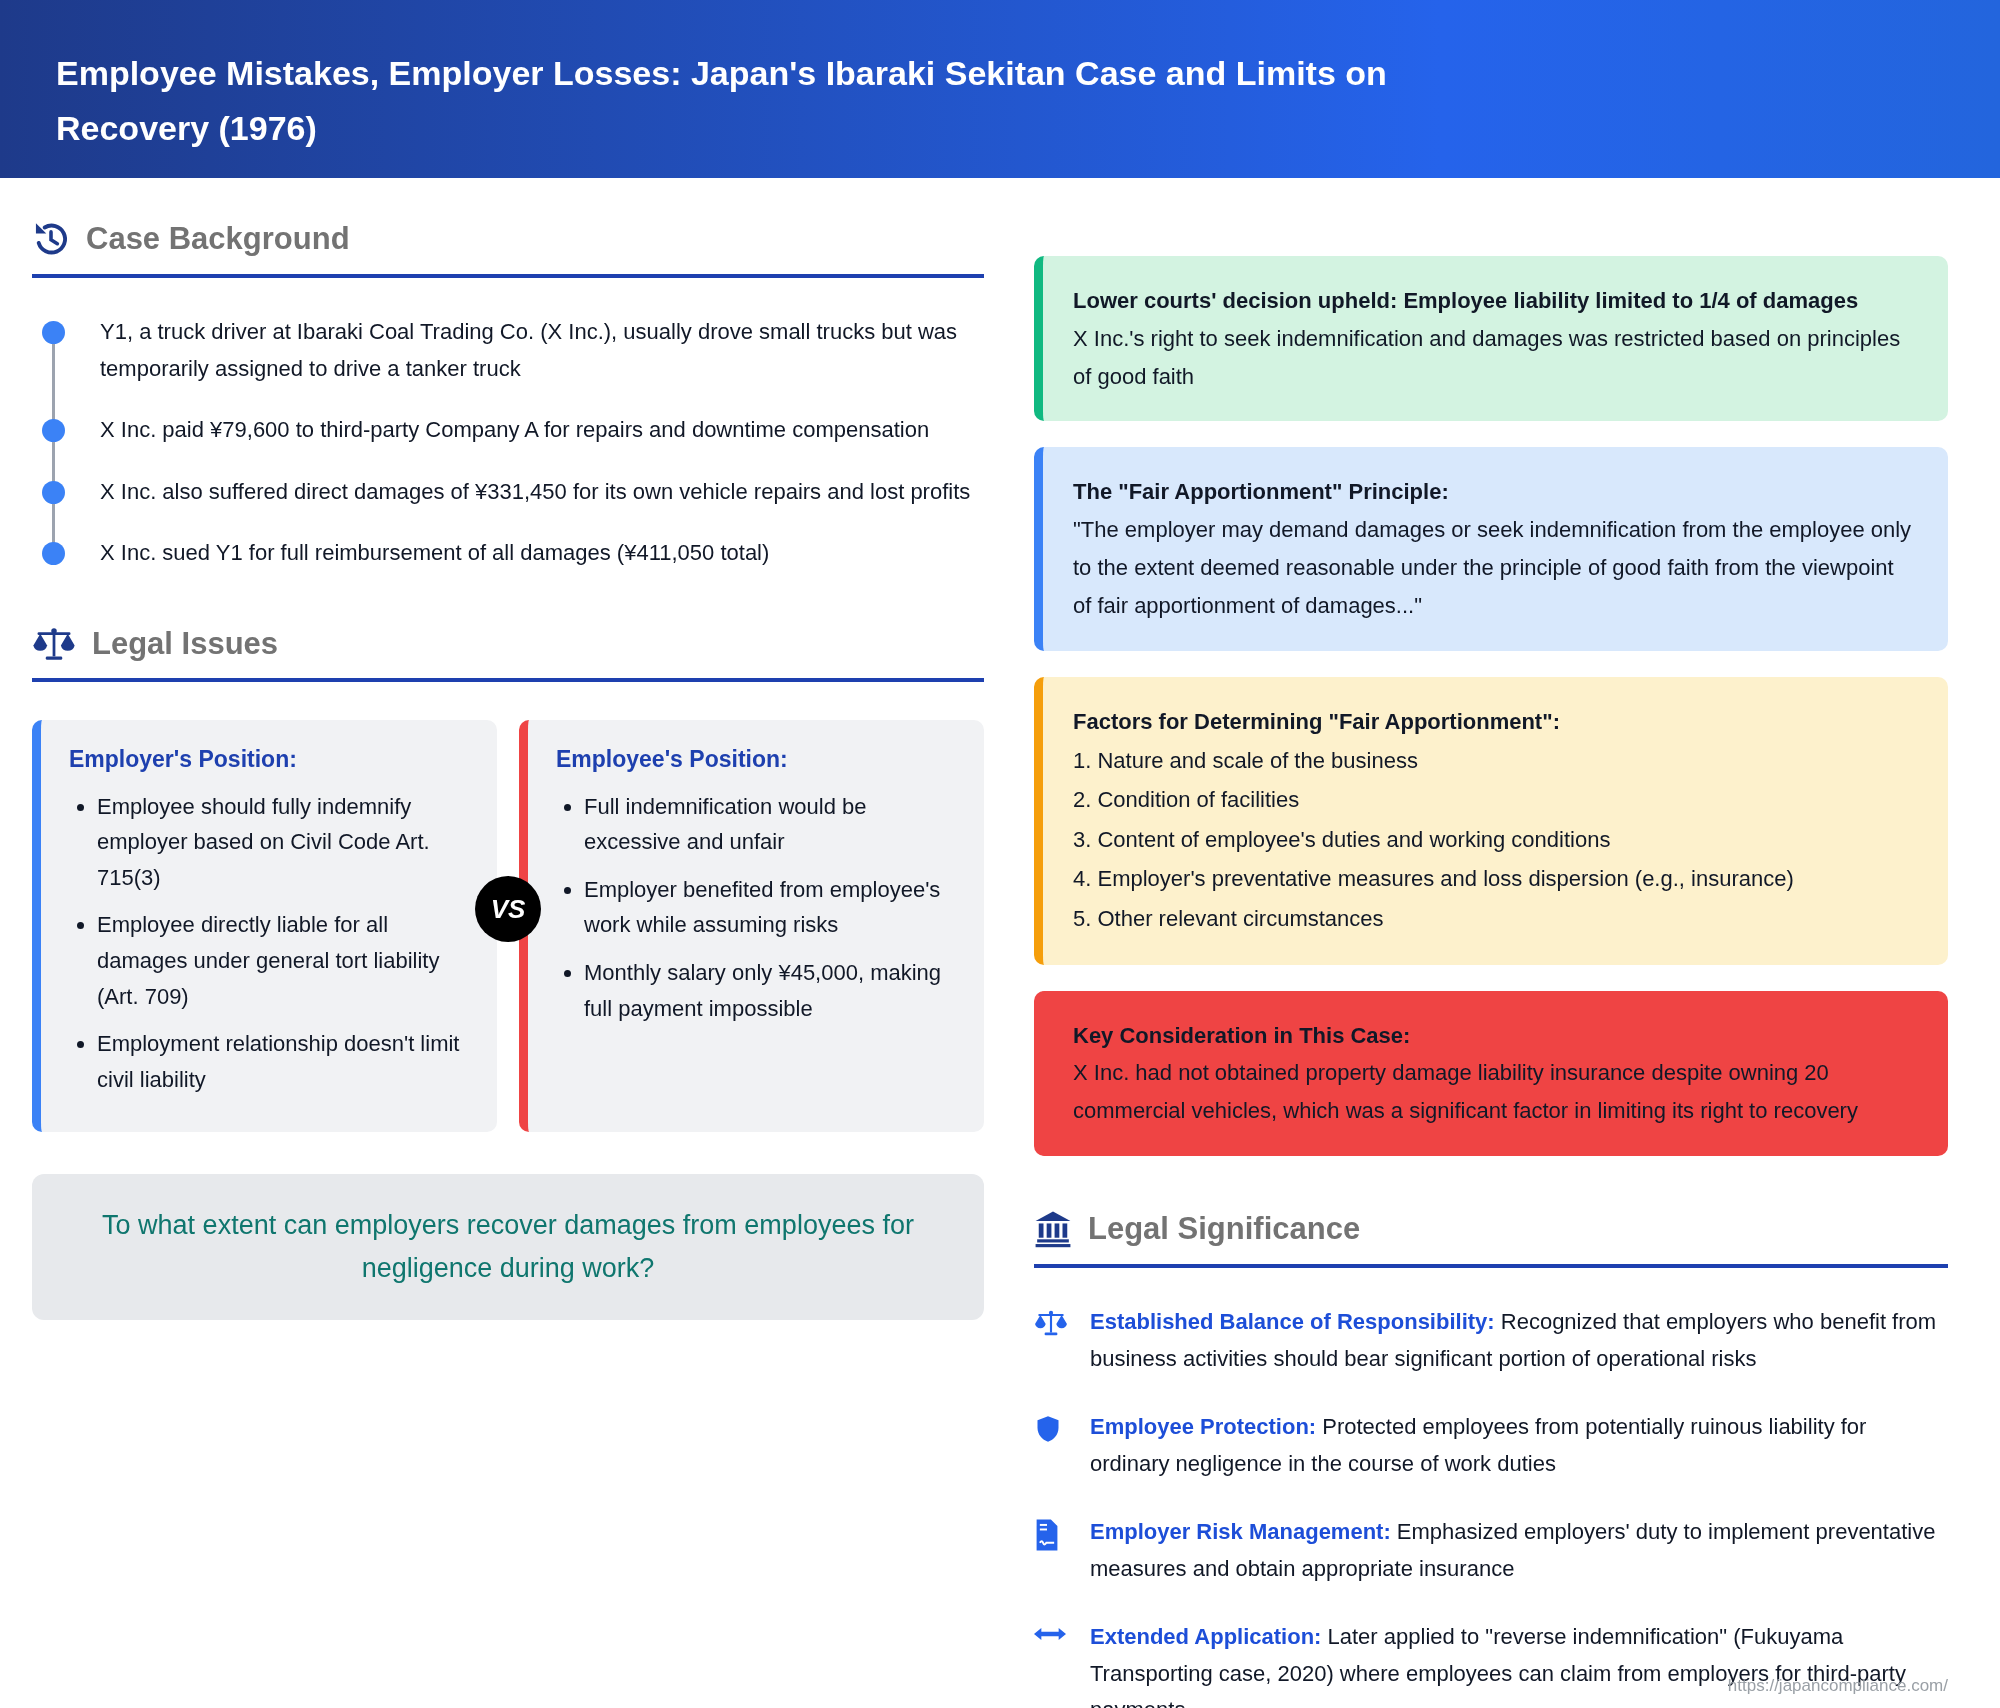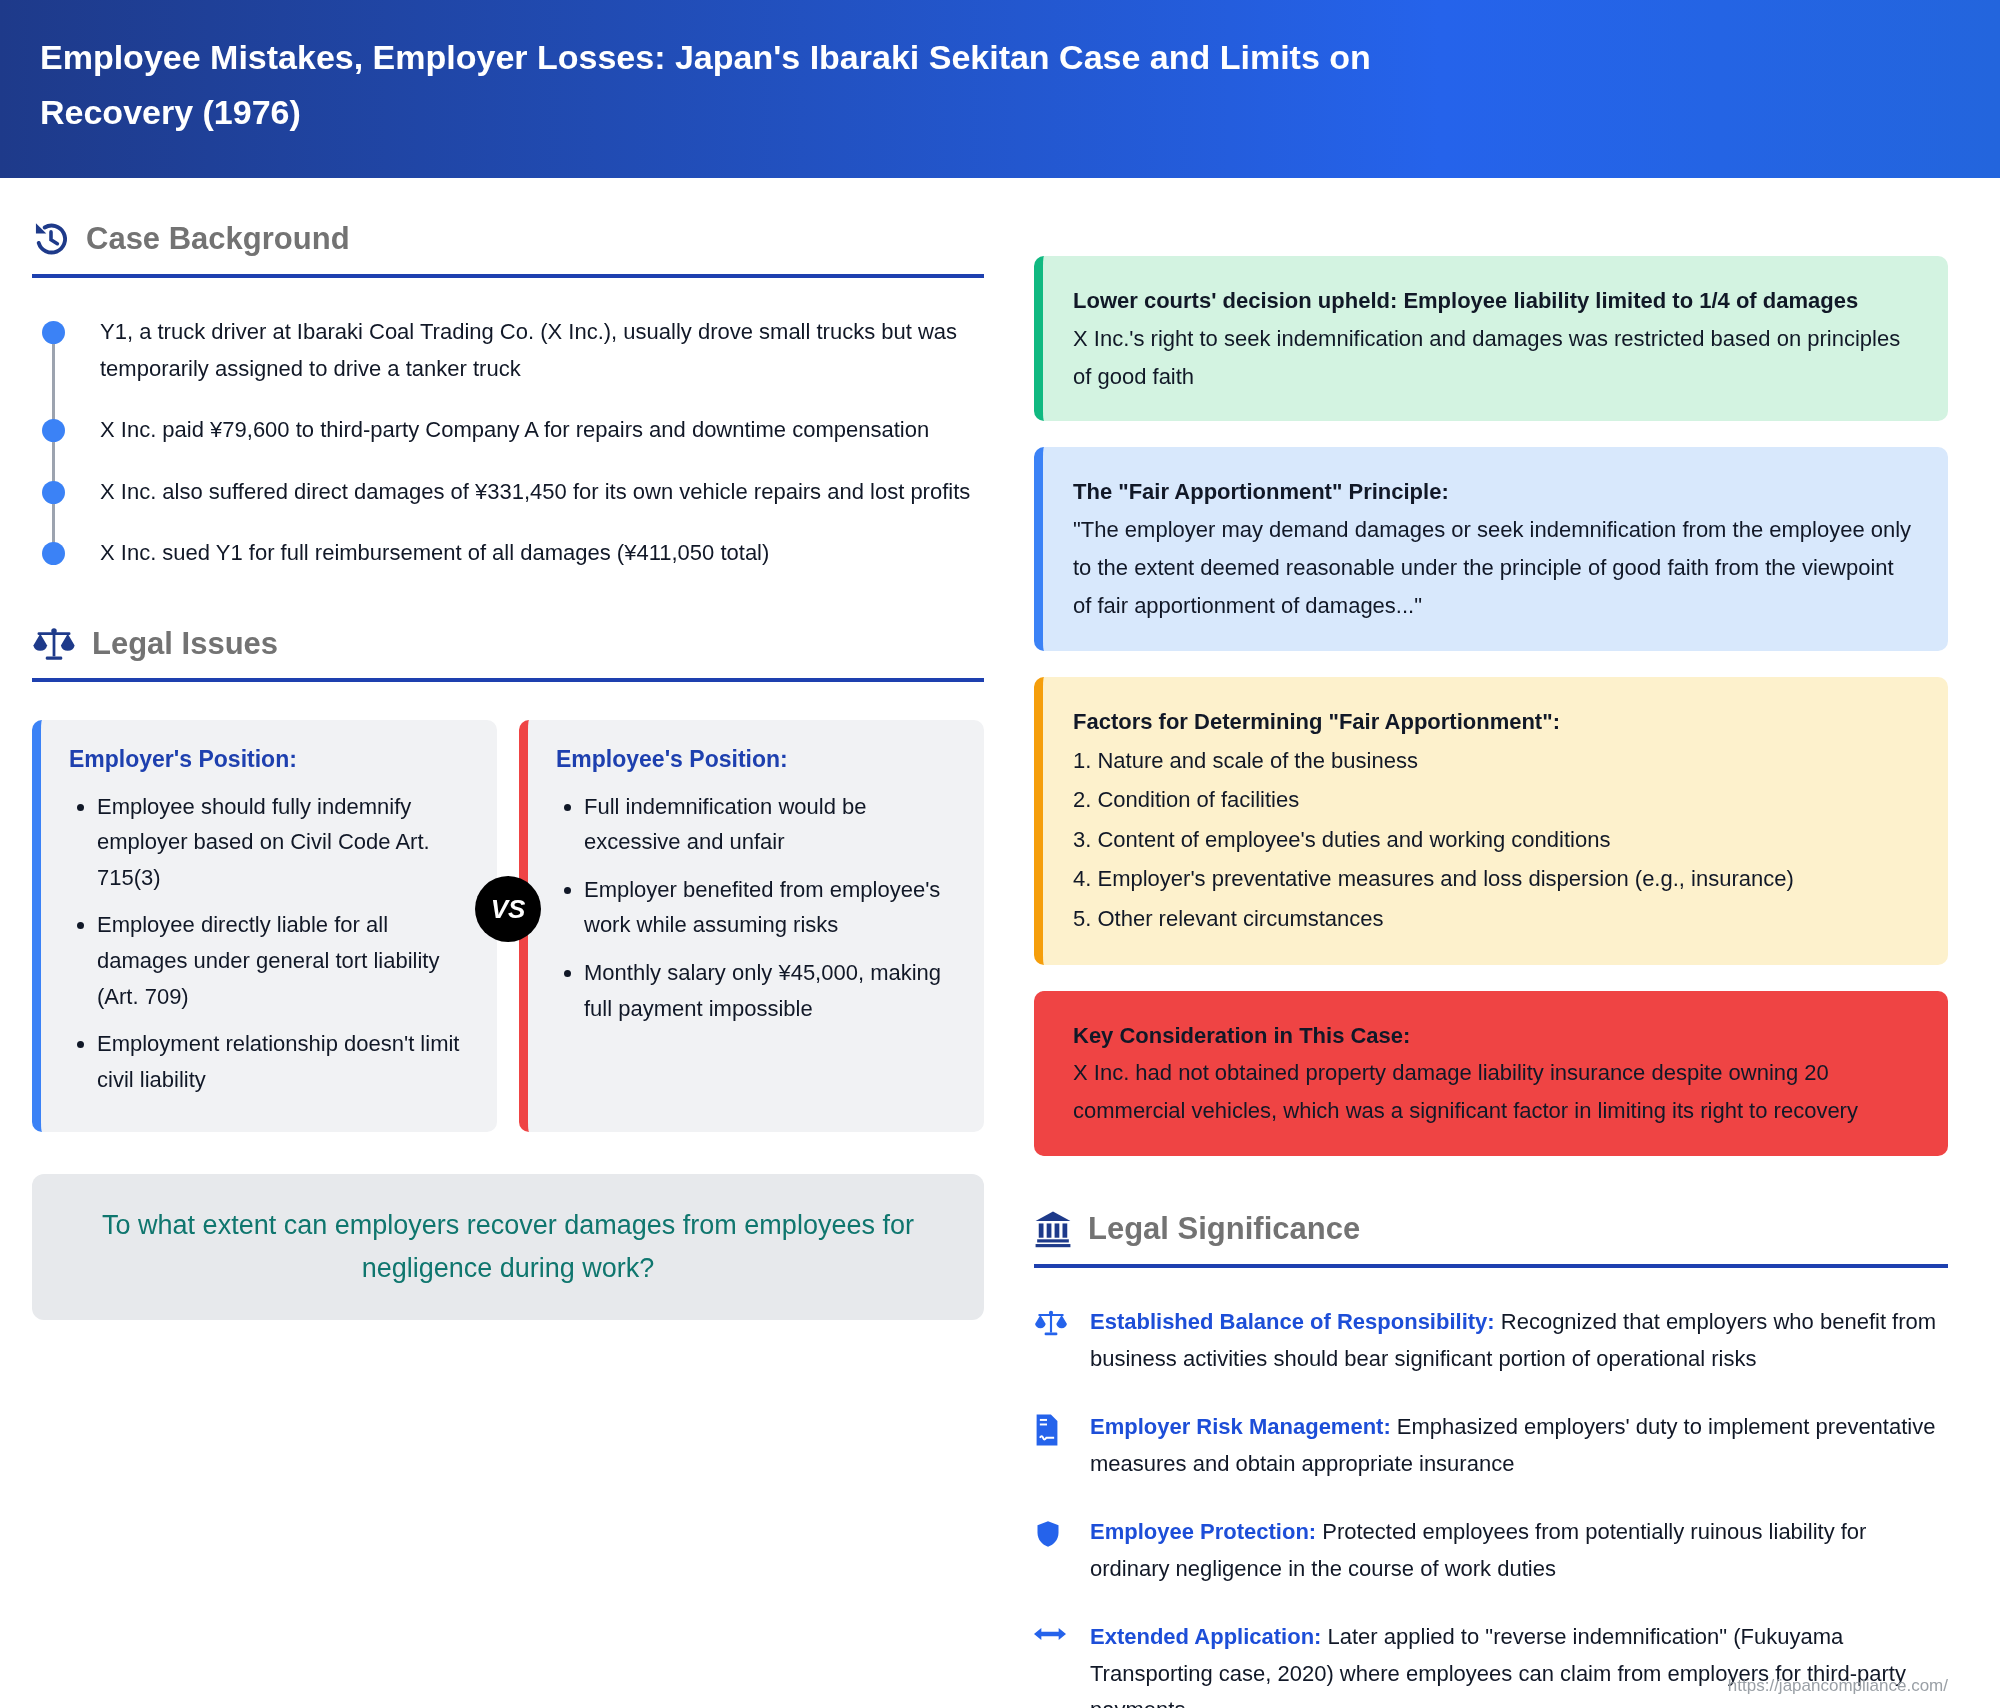--- a/index.html
+++ b/index.html
@@ -16,21 +16,21 @@
     background: #ffffff;
     overflow: hidden;
   }
   
   .header {
     height: 178px;
     background: linear-gradient(90deg, #1e3a8a 0%, #2563eb 72%, #2365dd 100%);
     padding: 30px 40px;
   }
   .header h1 {
-    margin: 0;
+    margin: 16px;
     max-width: 1470px;
     color: #ffffff;
     font-size: 34px;
     font-weight: bold;
     line-height: 1.62;
   }
   
   .columns {
     display: flex;
     gap: 50px;
@@ -299,41 +299,41 @@
               <path d="M2 26 L12 9 L22 26 A10.3 10.3 0 0 1 2 26 Z"></path>
               <path d="M42 26 L52 9 L62 26 A10.3 10.3 0 0 1 42 26 Z"></path>
               <rect x="20" y="42" width="24" height="5" rx="2"></rect>
             </svg>
           </span>
           <div><span class="sig-label">Established Balance of Responsibility:</span><span> Recognized that employers who benefit from business activities should bear significant portion of operational risks</span></div>
         </div>
 
         <div class="significance-item">
           <span class="sig-icon">
+            <svg width="28" height="30" viewBox="0 0 48 48" fill="currentColor">
+              <path d="M24 2 L42 9 V22 C42 34 34 42.5 24 46 C14 42.5 6 34 6 22 V9 Z"></path>
+            </svg>
+          </span>
+          <div><span class="sig-label">Employee Protection:</span><span> Protected employees from potentially ruinous liability for ordinary negligence in the course of work duties</span></div>
+        </div>
+
+        <div class="significance-item">
+          <span class="sig-icon">
             <svg width="26" height="32" viewBox="0 0 40 48" fill="currentColor">
               <path d="M4 0 H26 L36 10 V48 H4 Z"></path>
               <rect x="9" y="7" width="11" height="3" fill="#ffffff"></rect>
               <rect x="9" y="14" width="11" height="3" fill="#ffffff"></rect>
               <path d="M9 36 q3 -5 5 0 q2 5 5 0 h12" stroke="#ffffff" stroke-width="3" fill="none"></path>
             </svg>
           </span>
           <div><span class="sig-label">Employer Risk Management:</span><span> Emphasized employers' duty to implement preventative measures and obtain appropriate insurance</span></div>
         </div>
 
         <div class="significance-item">
           <span class="sig-icon">
-            <svg width="28" height="30" viewBox="0 0 48 48" fill="currentColor">
-              <path d="M24 2 L42 9 V22 C42 34 34 42.5 24 46 C14 42.5 6 34 6 22 V9 Z"></path>
-            </svg>
-          </span>
-          <div><span class="sig-label">Employee Protection:</span><span> Protected employees from potentially ruinous liability for ordinary negligence in the course of work duties</span></div>
-        </div>
-
-        <div class="significance-item">
-          <span class="sig-icon">
             <svg width="32" height="20" viewBox="0 0 48 24" fill="currentColor">
               <polygon points="0,12 11,3 11,8.5 37,8.5 37,3 48,12 37,21 37,15.5 11,15.5 11,21"></polygon>
             </svg>
           </span>
           <div><span class="sig-label">Extended Application:</span><span> Later applied to "reverse indemnification" (Fukuyama Transporting case, 2020) where employees can claim from employers for third-party payments</span></div>
         </div>
 
       </div>
     </div>
   </div>

